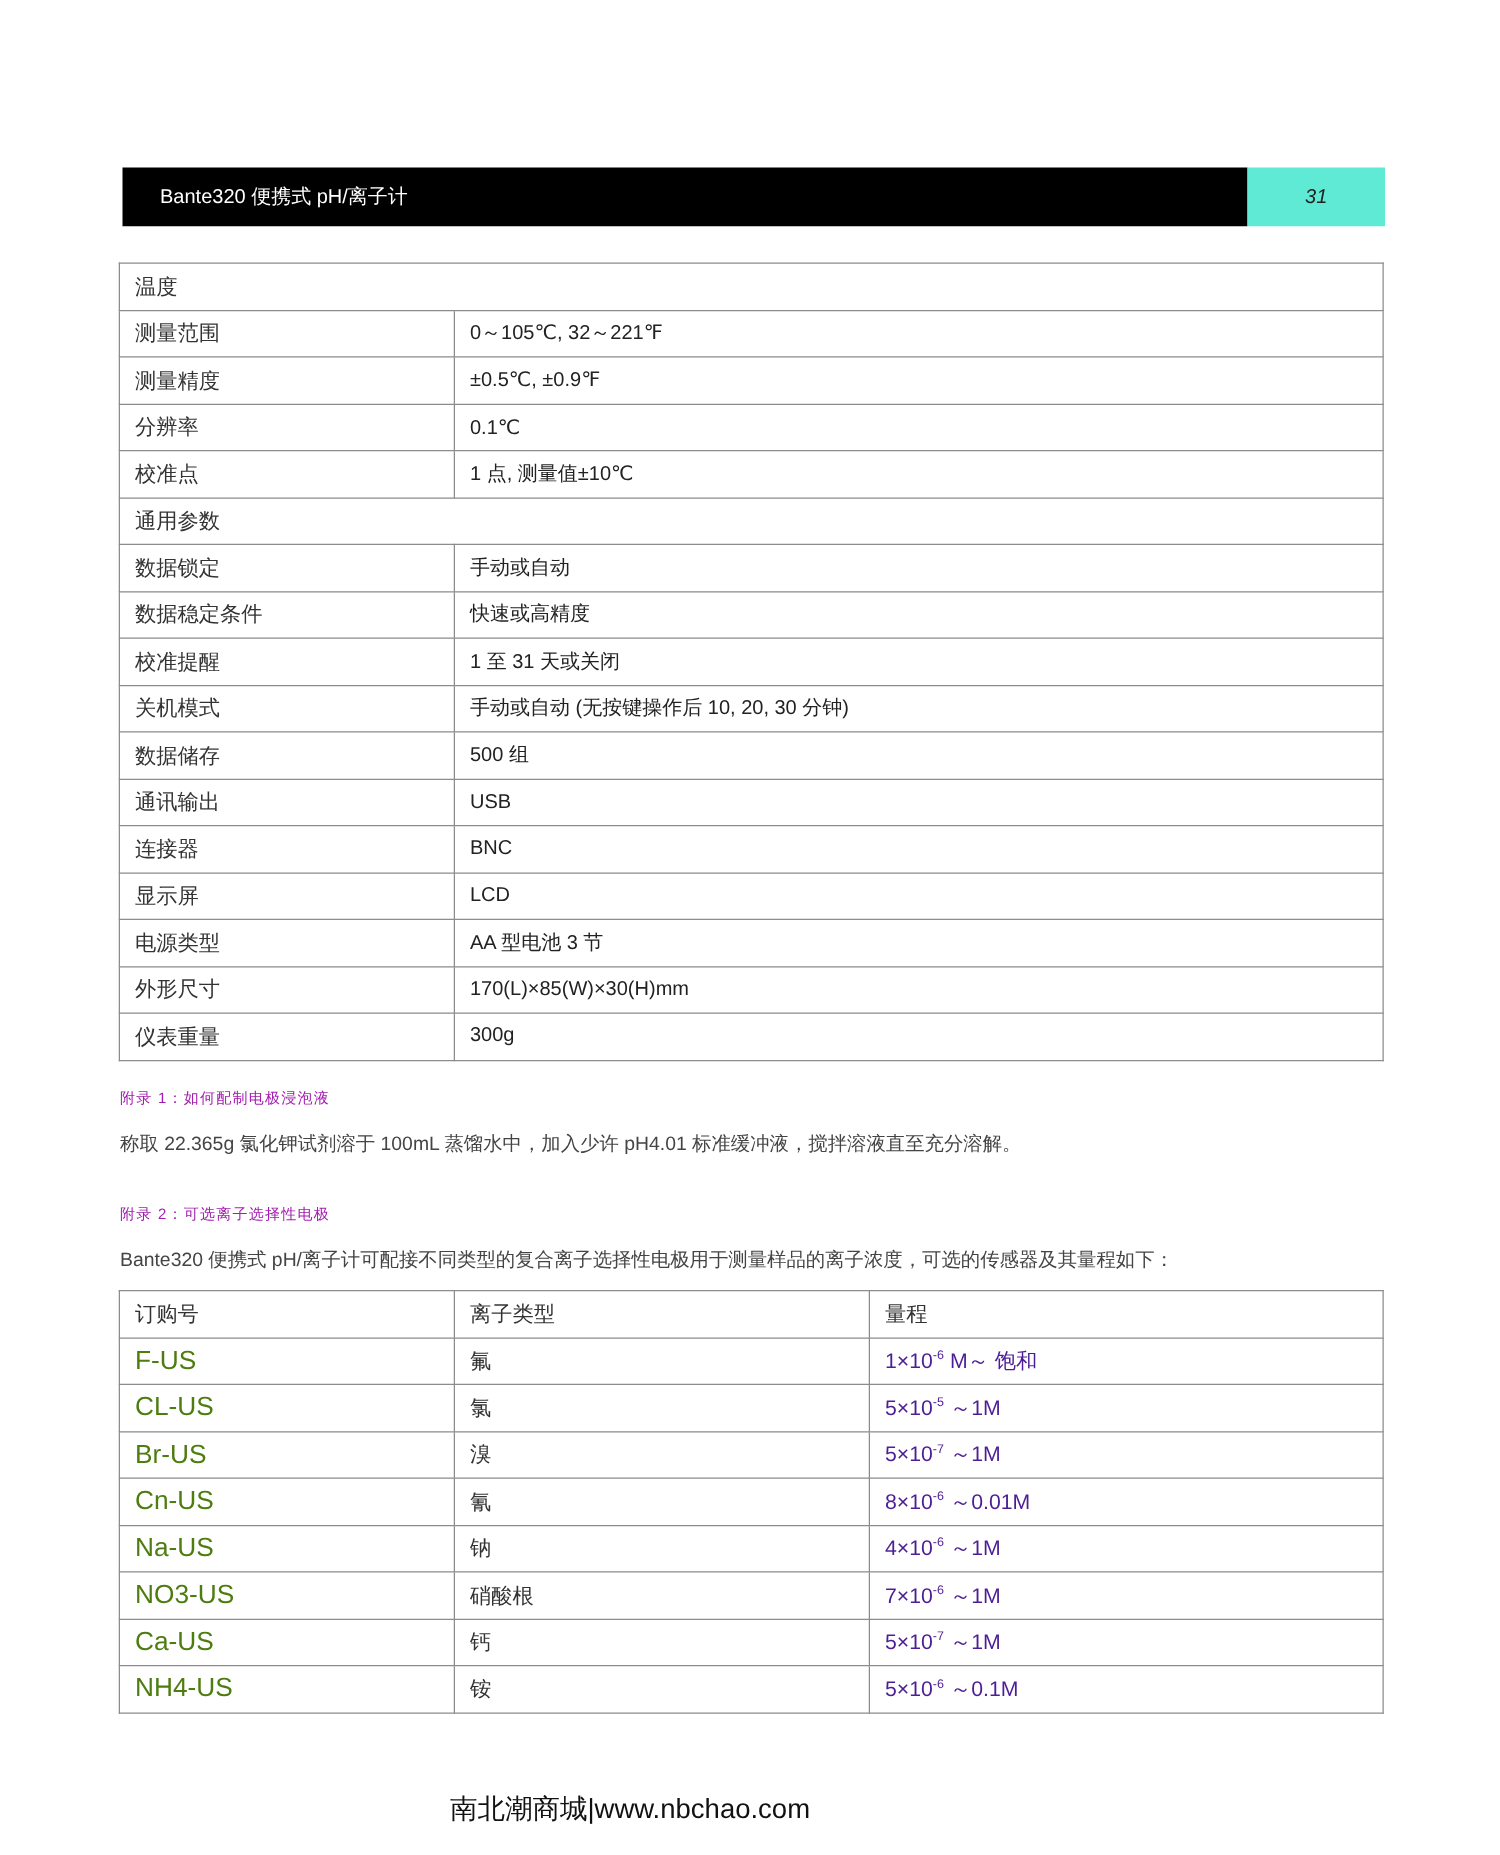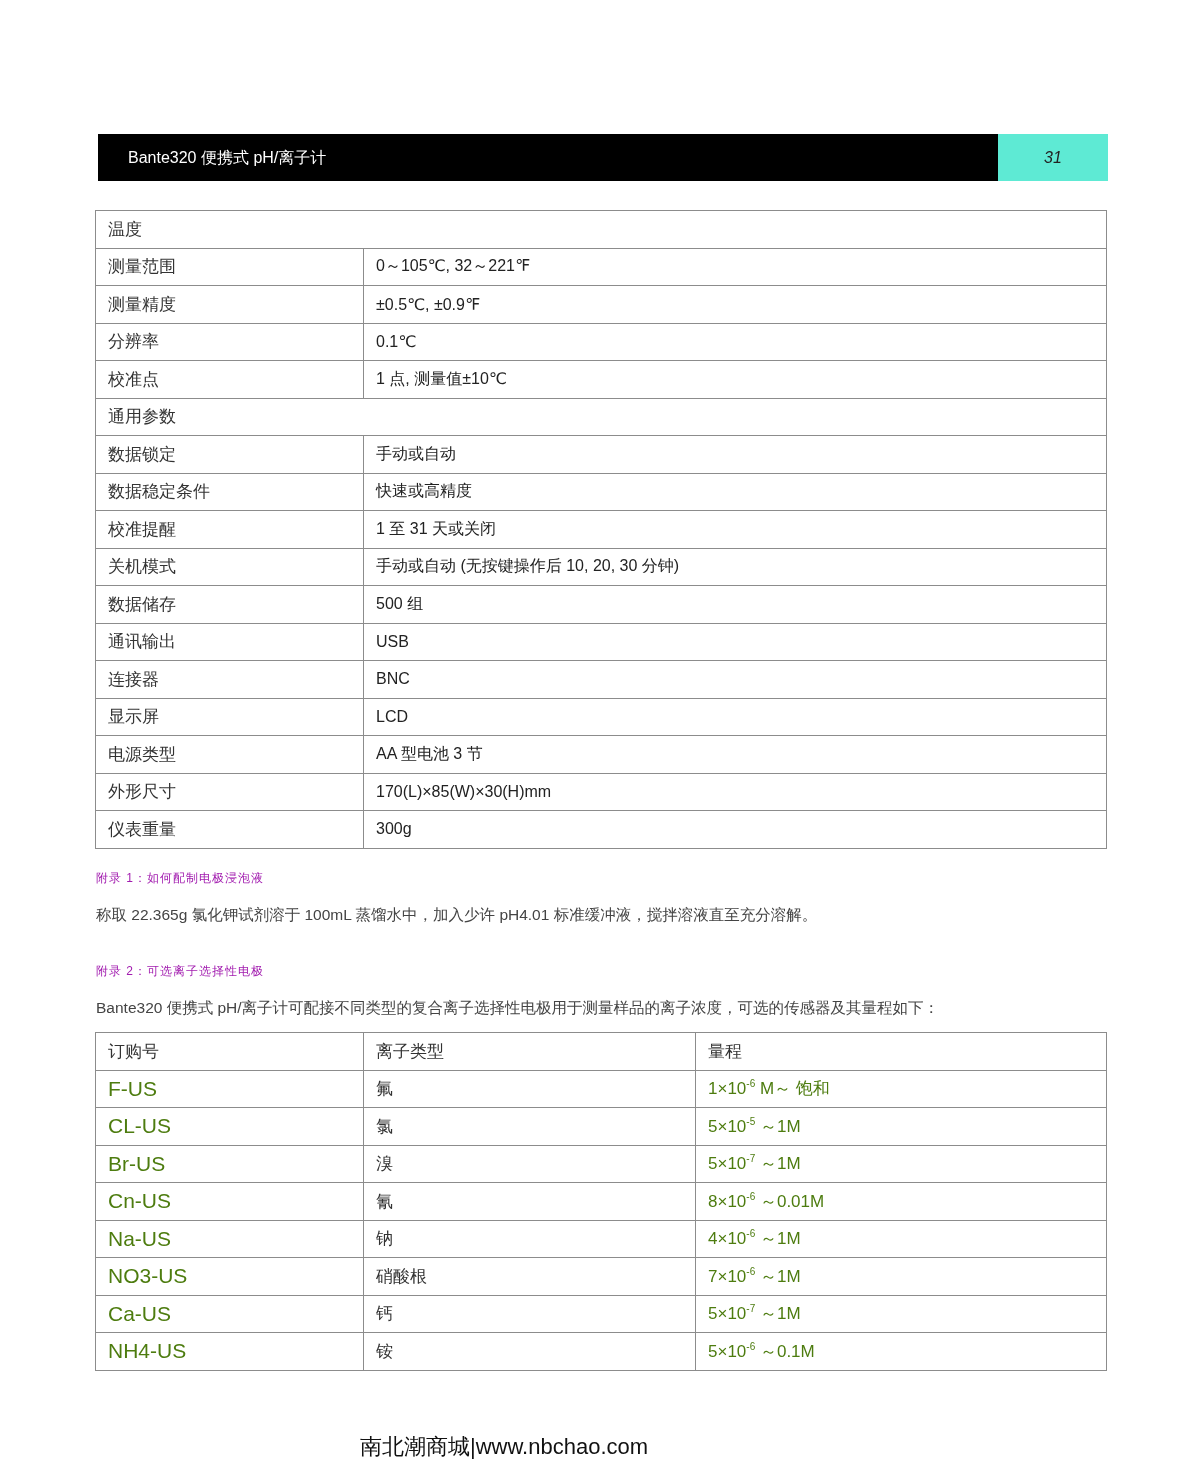--- a/index.html
+++ b/index.html
@@ -64,21 +64,21 @@
     color: #222222;
   }
   #spec-table { top: 186px; margin-top: 24px; }
   #spec-table col.c1 { width: 268px; }
   #spec-table col.c2 { width: 743px; }
   #ion-table { top: 1032px; }
   #ion-table col.c1 { width: 268px; }
   #ion-table col.c2 { width: 332px; }
   #ion-table col.c3 { width: 411px; }
   #ion-table td.code { font-size: 21px; color: #4d7c0f; }
-  #ion-table td.range { font-size: 17px; color: #4d7c0f; }
+  #ion-table td.range { font-size: 17px; color: #4c1d95; }
   sup { font-size: 10px; vertical-align: 7px; line-height: 0; }
   .section-heading {
     position: absolute;
     left: 96px;
     font-size: 12px;
     color: #a21caf;
     letter-spacing: 1px;
   }
   .section-body {
     position: absolute;

